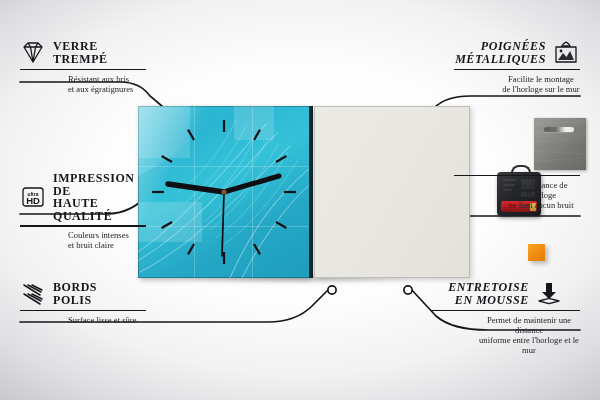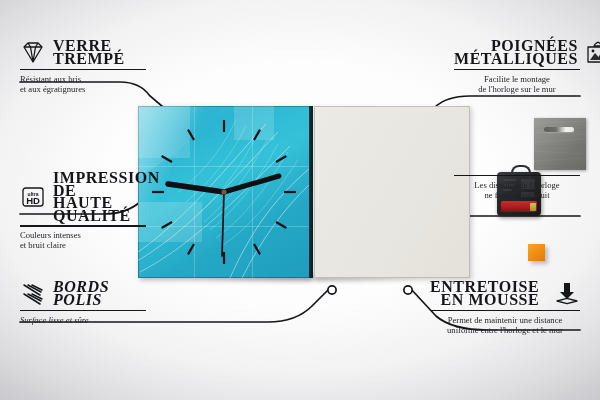--- a/index.html
+++ b/index.html
@@ -13,33 +13,34 @@
     background:
       radial-gradient(ellipse 78% 72% at 50% 46%, #ffffff 0%, #fdfdfd 42%, #f2f2f3 66%, #dedee1 84%, #c7c7cb 100%);
   }
 
   
   #wires{position:absolute;left:0;top:0;width:600px;height:400px;}
 
   
   .feat{position:absolute;}
   .feat .head{display:flex;align-items:center;gap:7px;}
-  .feat.right .head{justify-content:space-between;}
+  .feat.right .head{justify-content:center;font-style:italic;}
   .title{
     font-family:"Liberation Serif",serif;
-    font-weight:700;font-size:16px;line-height:12.6px;
+    font-weight:700;font-size:12px;line-height:12.6px;
     letter-spacing:.55px;color:#15161a;text-transform:uppercase;
     white-space:pre-line;
   }
   .feat.right .title{text-align:right;}
   .rule{height:1.15px;background:#15161a;margin:3px 0 3.5px 0;}
   .desc{
     font-family:"Liberation Serif",serif;
     font-size:8.6px;line-height:10.2px;color:#232428;
     white-space:pre-line;
+    margin-left:48px;
   }
   .feat.right .desc{text-align:center;}
 
   .ico{width:26px;height:26px;flex:0 0 26px;display:block;}
   .feat.left .ico{order:-1;}
 
   
   #product{position:absolute;left:138px;top:106px;width:332px;height:178px;}
   #prodshadow{
     position:absolute;left:141px;top:274px;width:328px;height:12px;
@@ -264,21 +265,21 @@
         <text x="13" y="20" text-anchor="middle" font-family="Liberation Sans, sans-serif" font-size="9.5" font-weight="700" fill="#15161a">HD</text>
       </svg>
       <div class="title">IMPRESSION DE
 HAUTE QUALITÉ</div>
     </div>
     <div class="rule"></div>
     <div class="desc">Couleurs intenses
 et bruit claire</div>
   </div>
 
-  <div class="feat left" style="left:20px;top:281px;width:126px;font-style:italic;">
+  <div class="feat left" style="left:20px;top:281px;width:126px;">
     <div class="head">
       <svg class="ico" viewBox="0 0 26 26">
         <g stroke="#15161a" stroke-width="1.5" stroke-linecap="round">
           <line x1="4" y1="4" x2="20" y2="14"></line>
           <line x1="8" y1="4" x2="21" y2="11"></line>
           <line x1="12" y1="4" x2="22" y2="9"></line>
           <line x1="4" y1="13" x2="20" y2="23"></line>
           <line x1="8" y1="13" x2="21" y2="20"></line>
           <line x1="12" y1="13" x2="22" y2="18"></line>
         </g>

